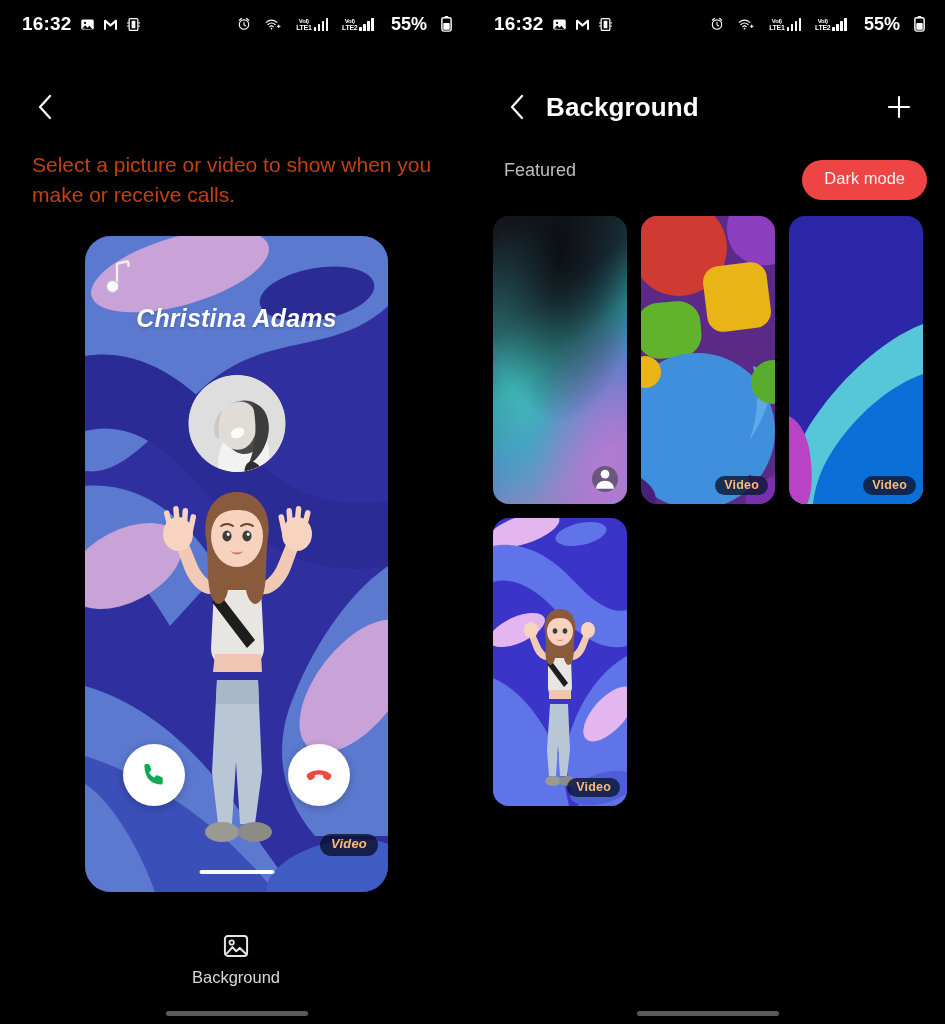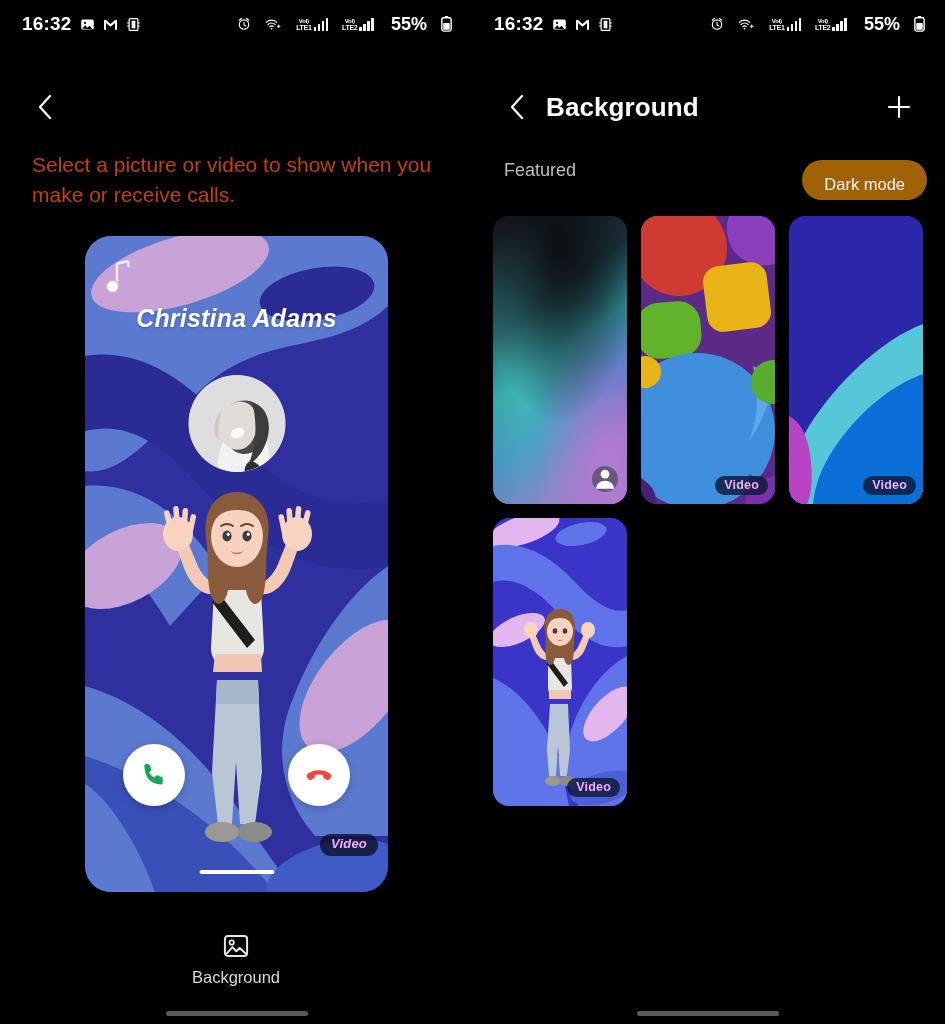--- a/index.html
+++ b/index.html
@@ -102,43 +102,43 @@
   .cbtn.accept { left:38px; }
   .cbtn.decline { right:38px; }
 
   .homebar-in {
     position:absolute; bottom:18px; left:50%; transform:translateX(-50%);
     width:75px; height:4px; border-radius:2px; background:#fff;
   }
 
   .badge {
     position:absolute; border-radius:11px; background:rgba(10,14,40,.78);
-    color:#f0abfc; font-size:13px; font-weight:600; letter-spacing:.2px;
+    color:#fdba74; font-size:13px; font-weight:600; letter-spacing:.2px;
     padding:3px 11px 4px; line-height:1.15;
   }
   .badge-main { right:10px; bottom:36px; }
 
   
   .bgbtn {
     position:absolute; left:0; right:0; top:932px;
     display:flex; flex-direction:column; align-items:center; gap:8px;
     cursor:pointer;
   }
   .bgbtn-label { color:#d8d8d8; font-size:16.5px; font-weight:400; }
 
   
   .featured-row {
     position:absolute; top:160px; left:0; right:0; height:40px;
     display:flex; 
   }
   .featured-lbl { margin-left:32px; color:#bdbdbd; font-size:18px; }
   .darkmode-pill {
     margin-left:auto; margin-right:18px;
-    background:#a16207; color:#f2f2f2; font-size:16.5px; font-weight:500;
-    padding:15px 22px; border-radius:20px; cursor:pointer;
+    background:#ef4444; color:#f2f2f2; font-size:16.5px; font-weight:500;
+    padding:9px 22px; border-radius:20px; cursor:pointer;
   }
 
   
   .grid {
     position:absolute; top:216px; left:493px; width:432px;
     display:flex; flex-wrap:wrap; gap:14px;
   }
   .thumb {
     position:relative; width:134px; height:288px;
     border-radius:16px; overflow:hidden; background:#111;

